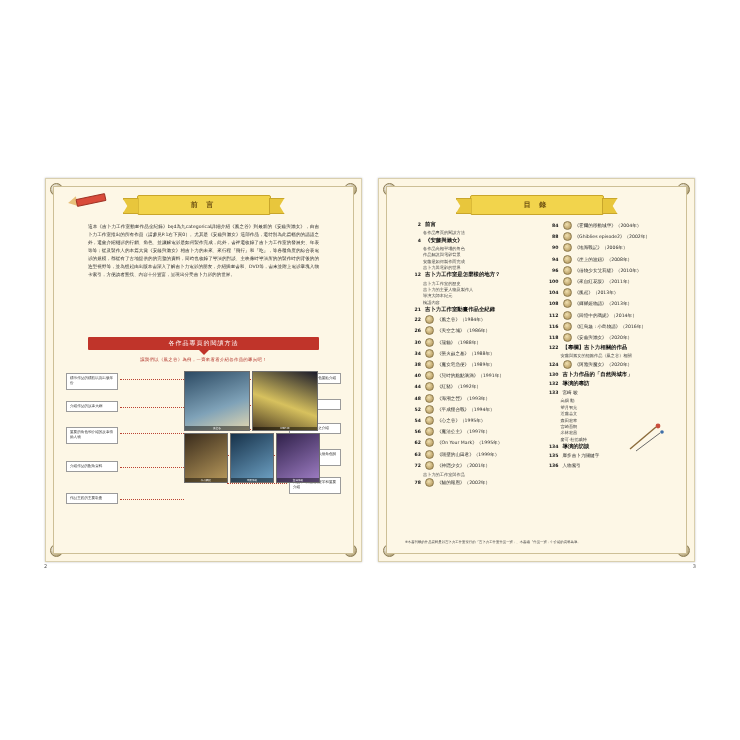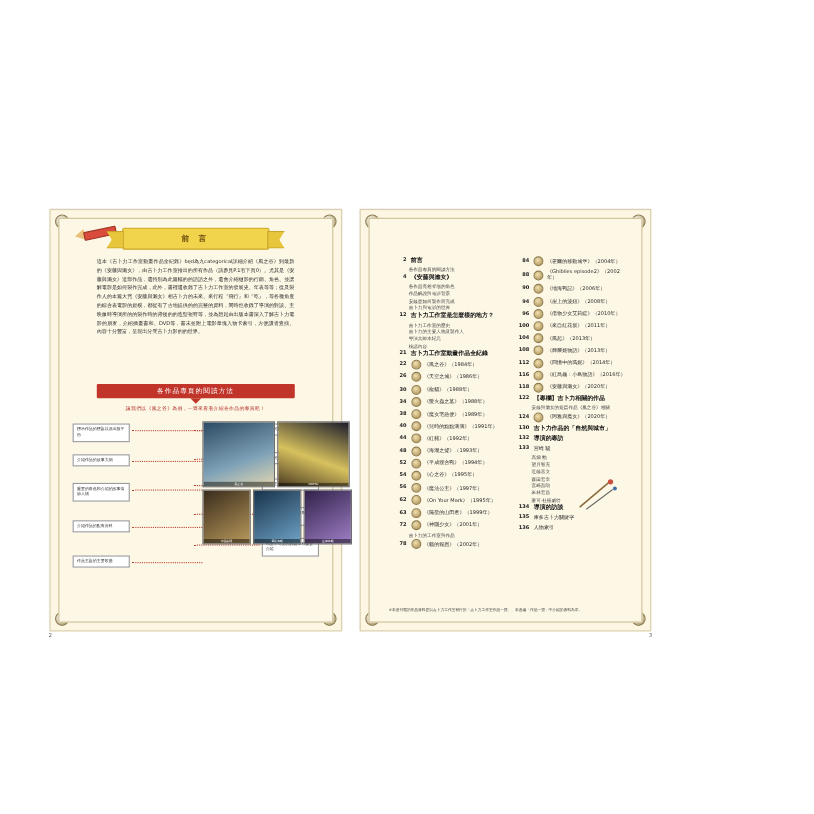--- a/index.html
+++ b/index.html
@@ -1,18 +1,18 @@
 <!DOCTYPE html>
 <html><head>
 <meta charset="utf-8">
 <style>
   html,body{margin:0;padding:0;background:#ffffff;}
   body{width:740px;height:740px;font-family:"DejaVu Sans","Liberation Sans",sans-serif;}
   .stage{position:relative;width:740px;height:740px;background:#fff;}
-  .spread{position:absolute;left:45px;top:190px;width:547px;height:384px;display:flex;gap:16px;}
+  .spread{position:absolute;left:45px;top:178px;width:650px;height:384px;display:flex;gap:16px;}
   .page{position:relative;flex:1;background:#fdf6e3;border:1px solid #d9cfae;box-shadow:0 0 2px rgba(0,0,0,.25);}
   .page-inner{position:absolute;left:7px;top:7px;right:7px;bottom:7px;border:1px solid #cdbf96;background:#fdf7e6;}
   .corner{position:absolute;width:11px;height:11px;border-radius:50%;background:radial-gradient(circle at 35% 35%,#fff,#b8a87d 70%,#8c7d55);border:1px solid #8c7d55;}
   .c-tl{left:4px;top:4px;} .c-tr{right:4px;top:4px;} .c-bl{left:4px;bottom:4px;} .c-br{right:4px;bottom:4px;}
 
   
   .ribbon{position:absolute;left:50%;transform:translateX(-50%);top:8px;width:132px;height:18px;background:#f2d44c;border:1px solid #c9a62b;border-radius:2px;
           display:flex;align-items:center;justify-content:center;color:#6b4f10;font-size:7px;letter-spacing:3px;font-weight:bold;}
   .ribbon:before,.ribbon:after{content:"";position:absolute;top:2px;width:14px;height:14px;background:#e8c63c;border:1px solid #c9a62b;}
   .ribbon:before{left:-15px;clip-path:polygon(0 0,100% 0,100% 100%,0 100%,30% 50%);}
@@ -126,20 +126,21 @@
       </div>
     </div>
 
     <div class="page">
       <span class="corner c-tl"></span>
       <span class="corner c-tr"></span>
       <span class="corner c-bl"></span>
       <span class="corner c-br"></span>
       <div class="page-inner">
 
+        <div class="ribbon">目 錄</div>
 
         <div class="toc">
           <div class="col" id="toc-col-1">
               <div class="row">
                 <span class="num">2</span>
                 <span class="lbl head">前言</span>
               </div>
               <div class="sub">各作品專頁的閱讀方法</div>
               <div class="row">
                 <span class="num">4</span>

